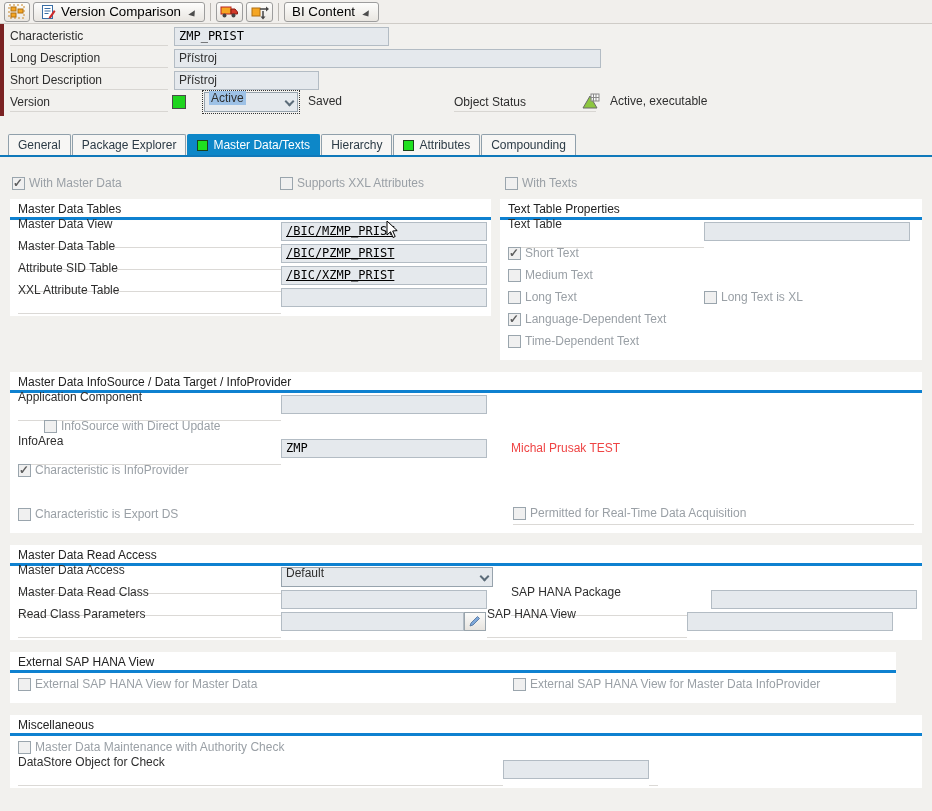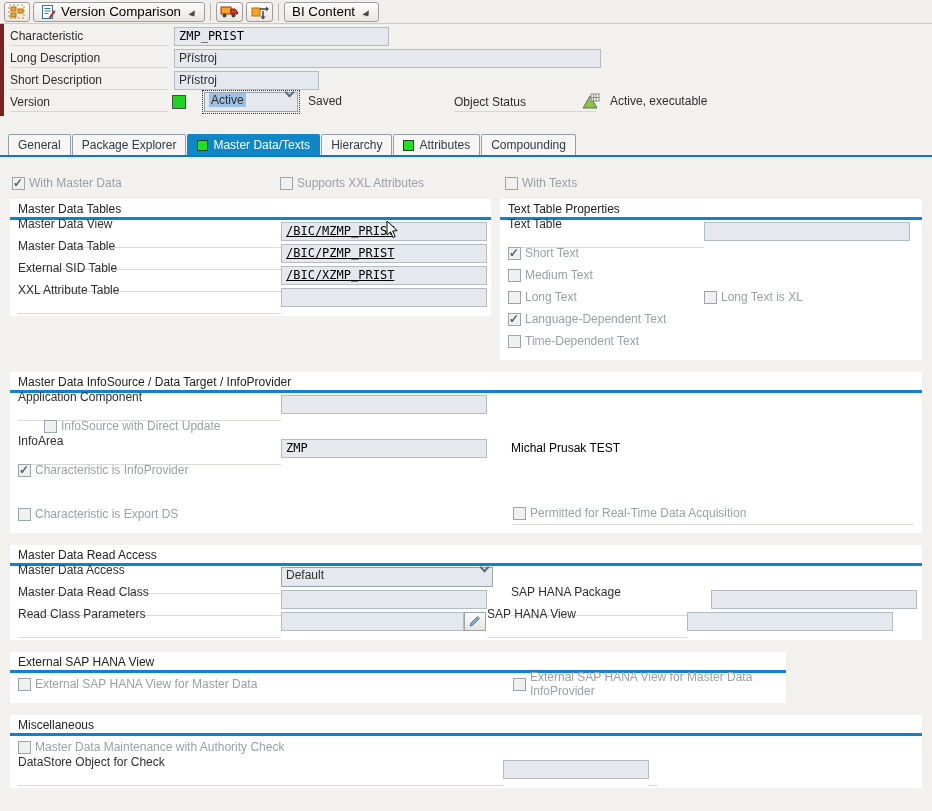--- a/index.html
+++ b/index.html
@@ -15,21 +15,21 @@
   .tsep { width:1px; height:18px; background:#b9b6b1; margin:0 2px; }
 
   
   .hdr { position:relative; height:92px; padding-top:2px; border-left:4px solid #7a2222; }
   .hrow { position:relative; height:22px; }
   .hlabel { position:absolute; left:6px; top:0; width:158px; height:20px; line-height:20px; border-bottom:1px solid #d8d6d2; color:#2e2e2e; }
   .fld { height:19px; line-height:17px; background:#e5e9ed; border:1px solid #b3bcc4; padding:0 4px; overflow:hidden; white-space:nowrap; }
   .mono { font-family:"DejaVu Sans Mono", monospace; font-size:12px; color:#000; }
   .hrow .fld { position:absolute; top:1px; left:170px; }
   .led { position:absolute; left:168px; top:3px; width:14px; height:14px; background:#1ed41e; border:1px solid #4a4a4a; }
-  .selectbox { display:flex; align-items:flex-start; justify-content:space-between; height:20px; background:#e5e9ed; border:1px solid #97a3ad; padding:0 4px; cursor:pointer; }
+  .selectbox { display:flex; align-items:flex-end; justify-content:space-between; height:20px; background:#e5e9ed; border:1px solid #97a3ad; padding:6px 4px; cursor:pointer; }
   .chev { width:7px; height:7px; border-right:2px solid #5c6c79; border-bottom:2px solid #5c6c79; transform:rotate(45deg); margin-top:-4px; }
   .ver-select { position:absolute; left:200px; top:0; width:94px; outline:1px dotted #333; outline-offset:1px; }
   .sel-hl { background:#9dc1e6; padding:0 2px; }
   .saved { position:absolute; left:304px; top:2px; }
   .obj-label { position:absolute; left:450px; top:0; width:142px; height:20px; line-height:20px; border-bottom:1px solid #d8d6d2; }
   .obj-icon { position:absolute; left:578px; top:1px; }
   .obj-val { position:absolute; left:606px; top:2px; }
 
   
   .tabswrap { margin-top:18px; border-bottom:2px solid #1079ba; padding-left:8px; }
@@ -197,21 +197,21 @@
         <div class="box-title">Master Data Tables</div>
         <div class="frow">
           <span class="flabel w-label">Master Data View</span>
           <div class="fld mono link w-field">/BIC/MZMP_PRIST</div>
         </div>
         <div class="frow">
           <span class="flabel w-label">Master Data Table</span>
           <div class="fld mono link w-field">/BIC/PZMP_PRIST</div>
         </div>
         <div class="frow">
-          <span class="flabel w-label">External SID Table</span>
+          <span class="flabel w-label">Attribute SID Table</span>
           <div class="fld mono link w-field">/BIC/XZMP_PRIST</div>
         </div>
         <div class="frow">
           <span class="flabel w-label">XXL Attribute Table</span>
           <div class="fld mono w-field"></div>
         </div>
       </div>
 
       <div class="box" style="width:422px;">
         <div class="box-title">Text Table Properties</div>
@@ -254,21 +254,21 @@
         <span class="flabel w-label">Application Component</span>
         <div class="fld w-field"></div>
       </div>
       <div class="frow" style="padding-left:26px;">
         <span class="chk dis"></span>
         <span class="chklbl">InfoSource with Direct Update</span>
       </div>
       <div class="frow">
         <span class="flabel w-label">InfoArea</span>
         <div class="fld mono w-field">ZMP</div>
-        <span style="margin-left:24px; color:#000000;">Michal Prusak TEST</span>
+        <span style="margin-left:24px; color:#ef4444;">Michal Prusak TEST</span>
       </div>
       <div class="frow">
         <span class="chk dis checked"></span>
         <span class="chklbl">Characteristic is InfoProvider</span>
       </div>
       <div class="spacer22"></div>
       <div class="frow">
         <div class="chkitem" style="width:471px;">
           <span class="chk dis"></span>
           <span class="chklbl">Characteristic is Export DS</span>
@@ -304,21 +304,21 @@
           <svg width="12" height="12" viewBox="0 0 12 12">
             <path d="M1 11 L2 8 L8.5 1.5 L10.5 3.5 L4 10 Z" fill="#7fa8d9" stroke="#4a6d99" stroke-width="0.8"></path>
           </svg>
         </button>
         <div class="w-gap" style="width:1px;"></div>
         <span class="flabel w-label2">SAP HANA View</span>
         <div class="fld" style="width:206px;"></div>
       </div>
     </div>
 
-    <div class="box" style="width:776px;">
+    <div class="box" style="width:886px;">
       <div class="box-title">External SAP HANA View</div>
       <div class="frow">
         <div class="chkitem" style="width:471px;">
           <span class="chk dis"></span>
           <span class="chklbl">External SAP HANA View for Master Data</span>
         </div>
         <div class="w-gap"></div>
         <div class="chkitem" style="flex:1;">
           <span class="chk dis"></span>
           <span class="chklbl">External SAP HANA View for Master Data InfoProvider</span>

